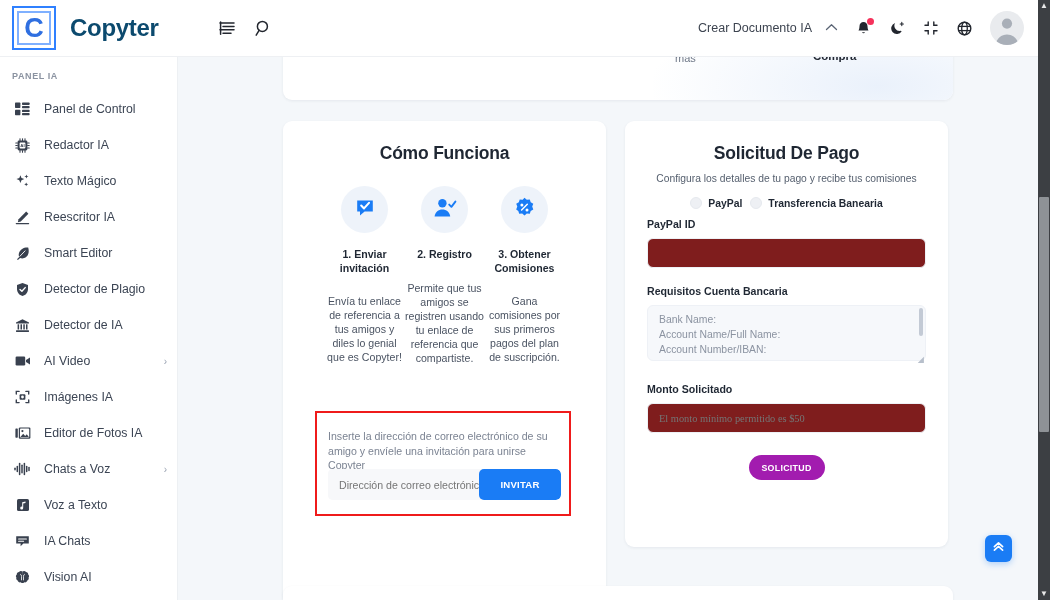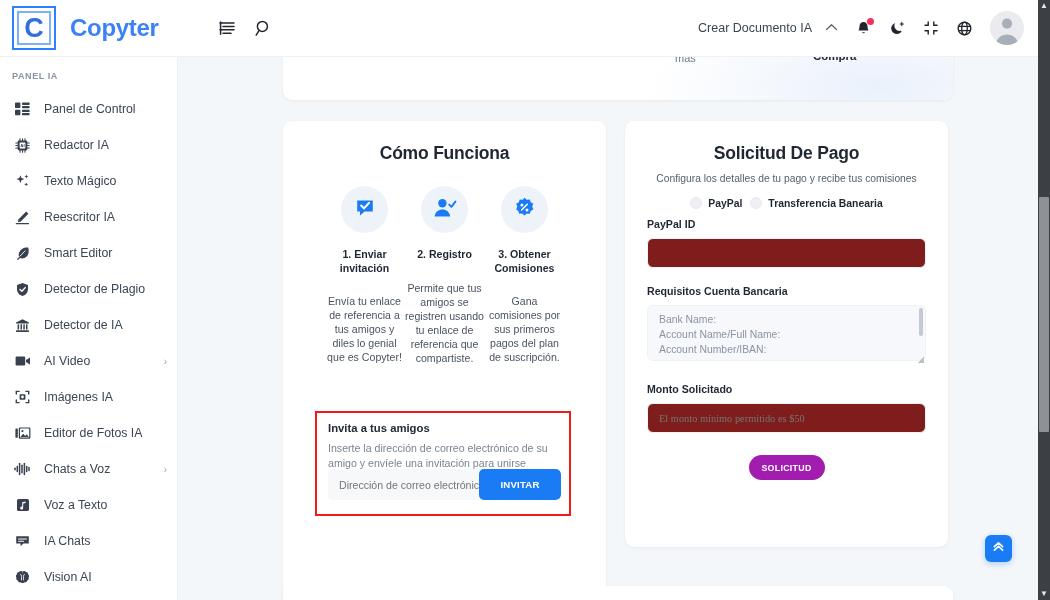--- a/index.html
+++ b/index.html
@@ -24,21 +24,21 @@
     background: #fff; position: relative;
   }
   .logo-box::after {
     content: ""; position: absolute; inset: 3px; border: 2px solid #7fb0ff;
   }
   .logo-letter {
     font-size: 27px; font-weight: 700; color: #2f6fe0; line-height: 1;
     position: relative; z-index: 2; font-family: "Liberation Sans", sans-serif;
   }
   .logo-text {
-    margin-left: 14px; font-size: 24px; font-weight: 700; color: #3b82f6;
+    margin-left: 14px; font-size: 24px; font-weight: 700; color: #0c4a6e;
     letter-spacing: -0.3px;
   }
   .hdr-left-icons { display: flex; align-items: center; gap: 18px; margin-left: 8px; }
   .hdr-icon { color: #2b2f36; display: flex; align-items: center; justify-content: center; }
   .hdr-right {
     margin-left: auto; display: flex; align-items: center; gap: 17px; padding-right: 14px;
   }
   .create-doc {
     font-size: 12.5px; color: #3d4450; white-space: nowrap;
   }
@@ -562,21 +562,20 @@
                 <circle cx="13" cy="12.9" r="1.5" fill="#fff"></circle>
               </svg>
             </span>
           </div>
           <div class="step-title">3. Obtener Comisiones</div>
           <div class="step-desc">Gana comisiones por sus primeros pagos del plan de suscripción.</div>
         </div>
       </div>
 
       <div class="invite-box">
-        <div class="invite-title">Invita a tus amigos</div>
         <div class="invite-desc">Inserte la dirección de correo electrónico de su amigo y envíele una invitación para unirse Copyter</div>
         <div class="invite-row">
           <input class="invite-input" type="text" placeholder="Dirección de correo electrónico" style="">
           <button class="invite-btn">INVITAR</button>
         </div>
       </div>
     </div>
 
     <div class="card card-pay">
       <div class="card-title">Solicitud De Pago</div>

